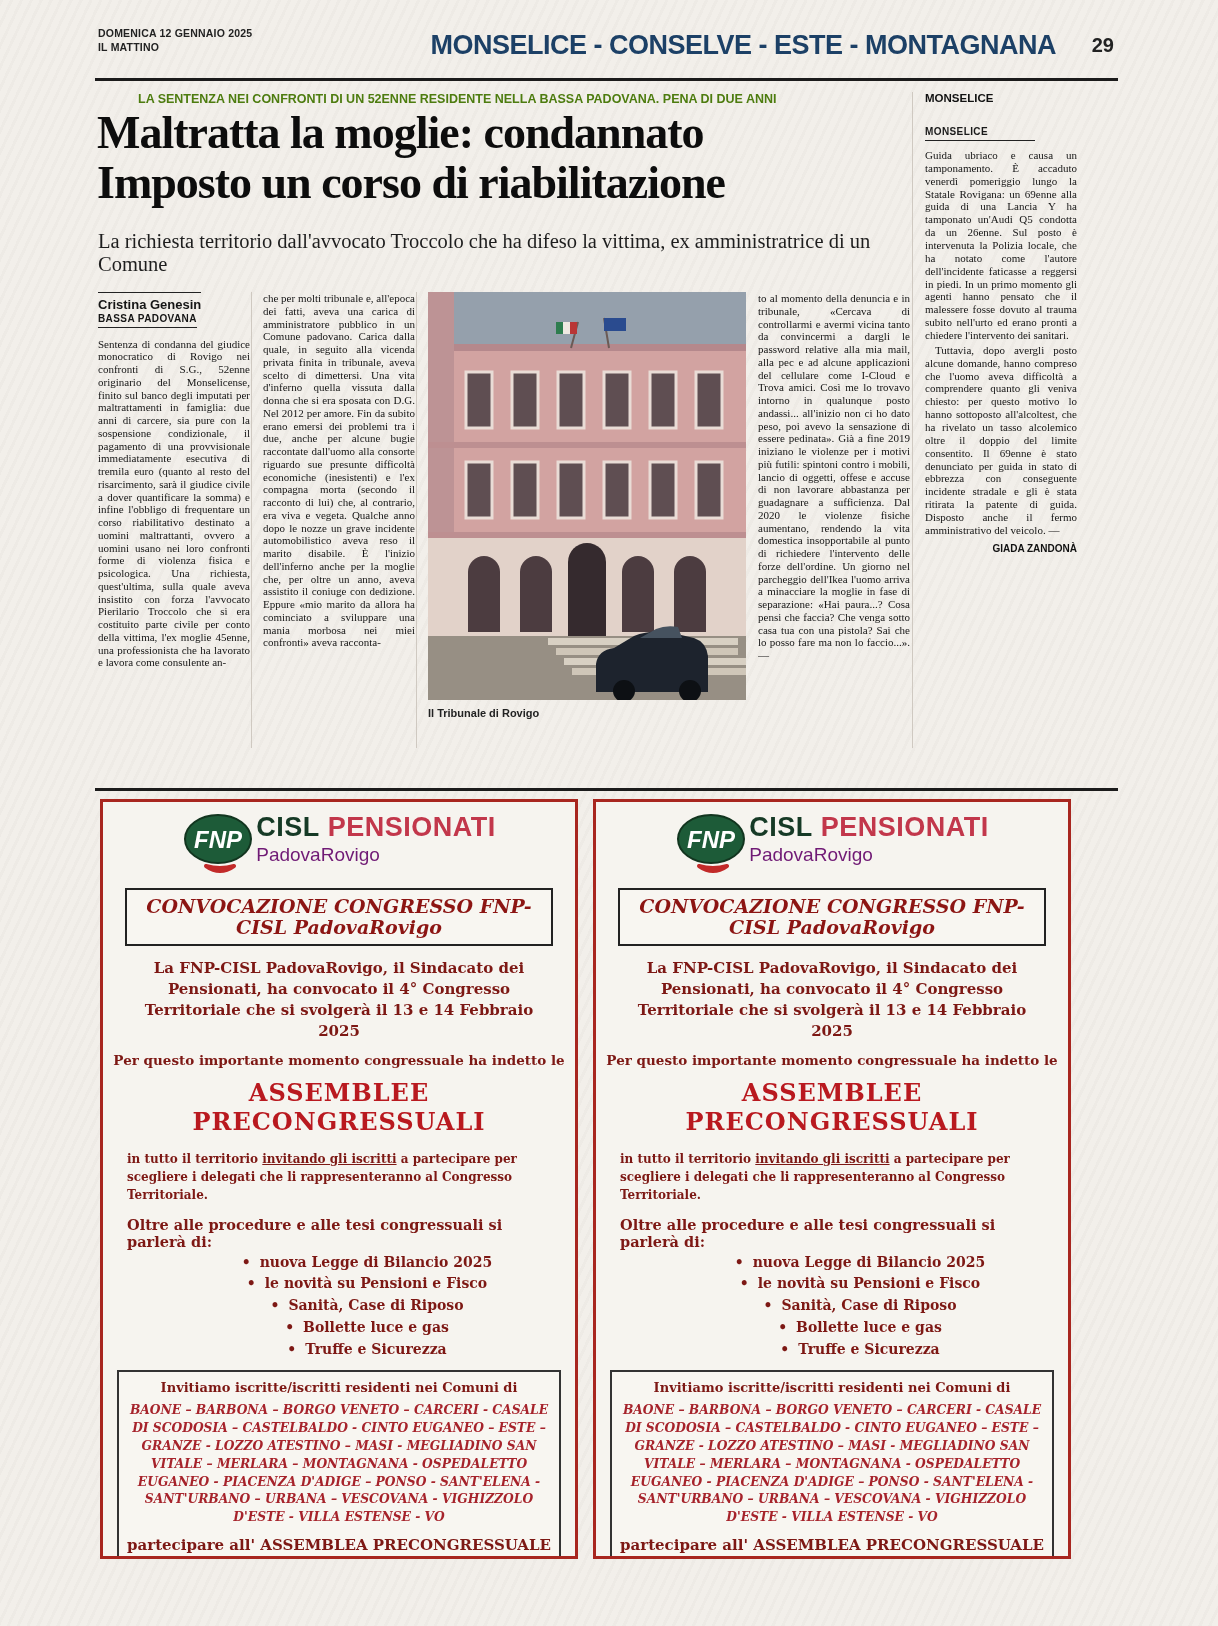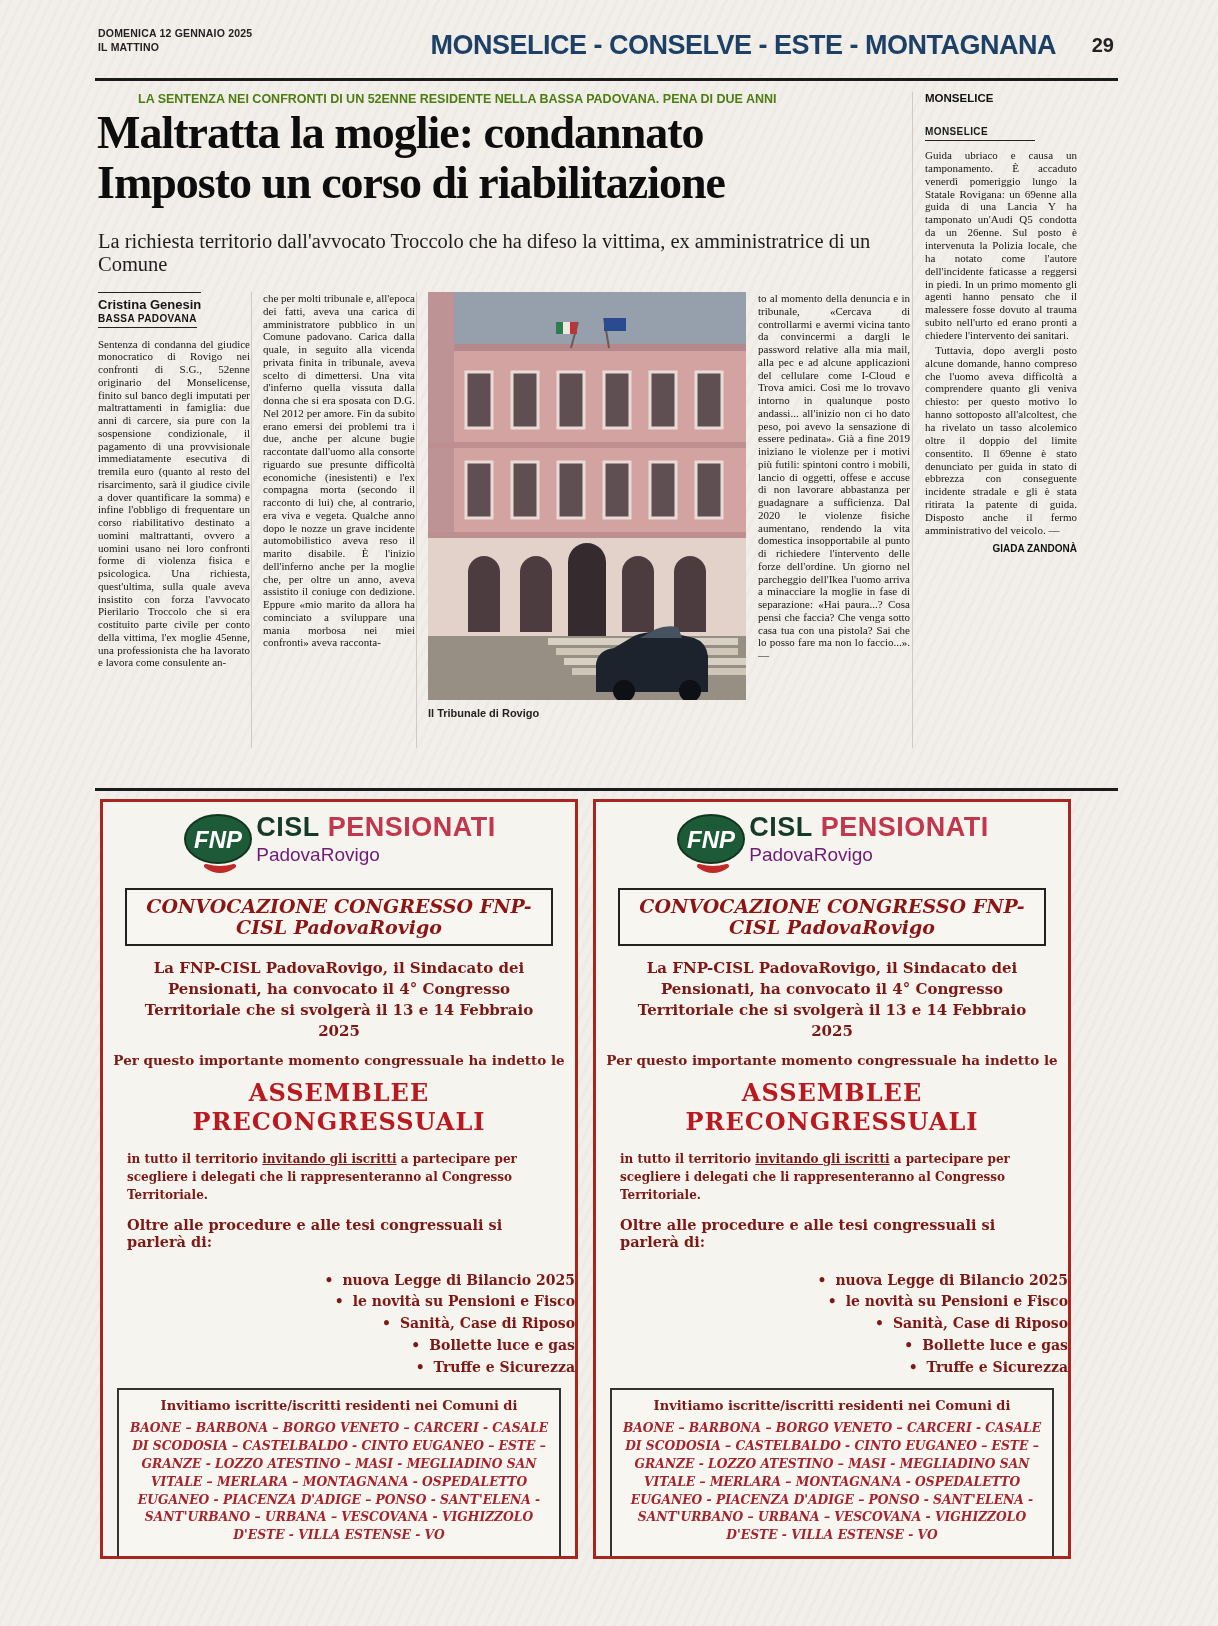--- a/index.html
+++ b/index.html
@@ -60,21 +60,21 @@
   .logo-cisl{color:#163a26;} .logo-pens{color:#c2374b;margin-left:8px;}
   .logo-region{font-family:"Liberation Sans",sans-serif;font-size:19px;color:#701a75;margin-top:3px;}
   .ad-title-box{margin:12px 22px 0;border:2.5px solid #222;padding:6px 4px;background:#f8f6f1;}
   .ad-title{font-style:italic;font-weight:bold;font-size:19px;line-height:1.1;color:#8c1513;}
   .ad-intro{margin:12px 22px 0;font-weight:bold;font-size:15px;line-height:1.4;}
   .ad-leadin{margin-top:10px;font-weight:bold;font-size:13.5px;}
   .ad-assemblee{margin-top:10px;font-weight:bold;font-size:24px;letter-spacing:1px;color:#b9191f;}
   .ad-territory{margin:14px 24px 0;text-align:left;font-weight:bold;font-size:12px;line-height:1.5;}
   .uline{text-decoration:underline;}
   .ad-oltre{margin:12px 24px 0;text-align:left;font-weight:bold;font-size:14.5px;}
-  .ad-topics{margin:20px 0 0 56px;padding:0;text-align:right;list-style:none;}
+  .ad-topics{margin:2px 0 0 56px;padding:0;text-align:center;list-style:none;}
   .ad-topics li{font-weight:bold;font-size:14px;line-height:1.55;}
   .ad-topics li::before{content:"\2022";margin-right:9px;}
   .ad-inner-box{margin:10px 14px 0;border:2.5px solid #333;padding:8px 6px;background:#f8f6f1;}
   .ad-invite{font-weight:bold;font-size:13px;}
   .ad-communes{margin:6px 4px 0;font-weight:bold;font-style:italic;font-size:12.3px;
                line-height:1.45;color:#a6232b;}
   .ad-participate{margin-top:10px;font-weight:bold;font-size:15px;}
 </style>
 </head>
 <body>

